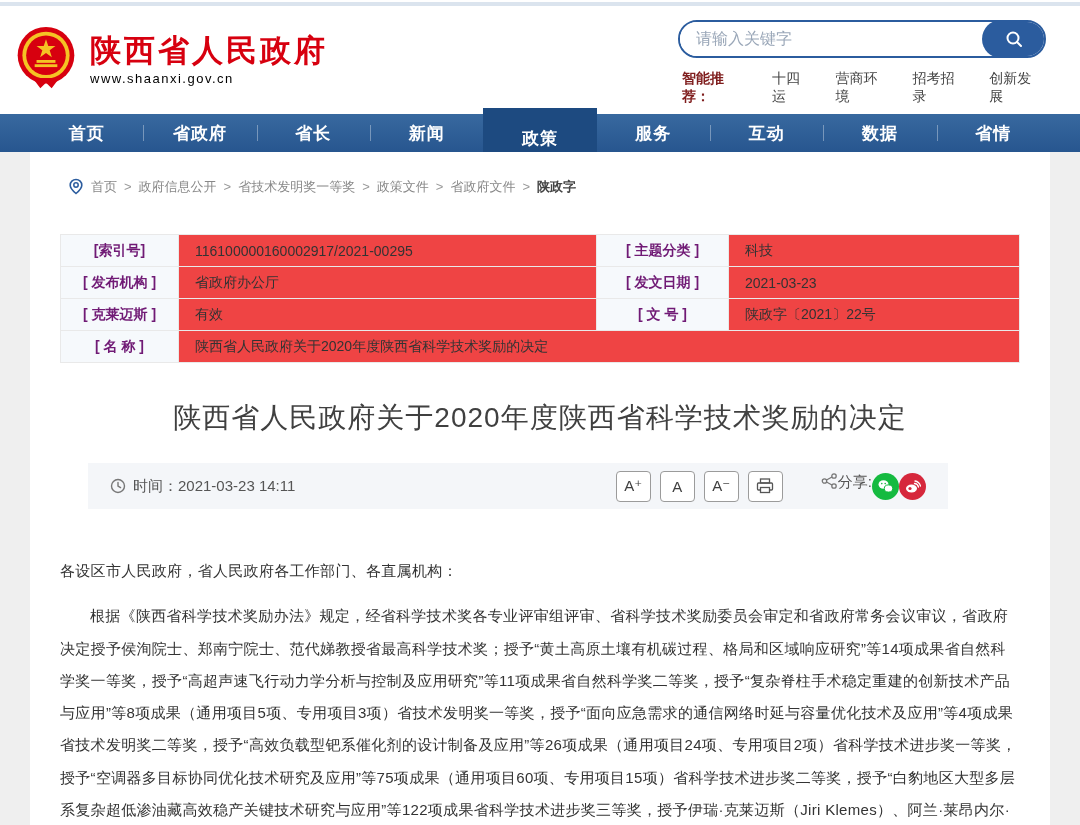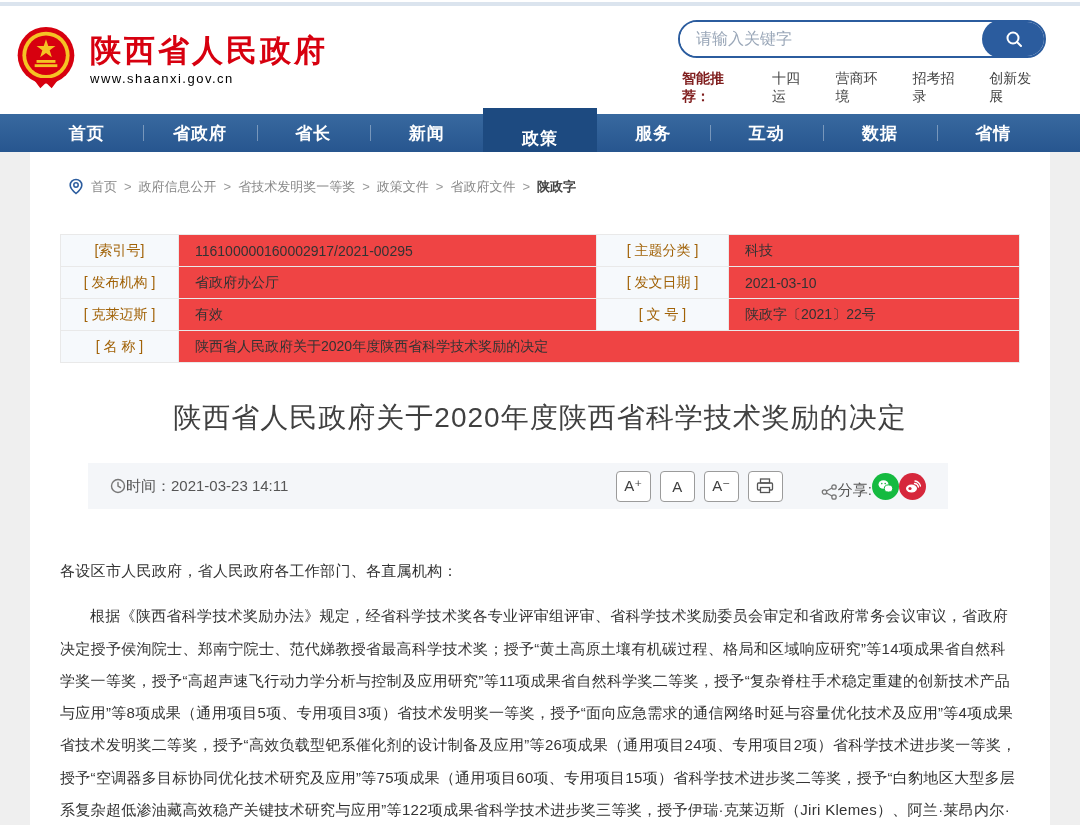--- a/index.html
+++ b/index.html
@@ -67,45 +67,45 @@
   .crumb { cursor:pointer; }
   .crumb::after { content:">"; margin-left:7px; color:#999; }
   .crumb:last-child::after { content:""; margin:0; }
   .crumb.current { color:#444; font-weight:bold; cursor:default; }
 
   table.doc-info {
     width:100%; border-collapse:collapse; margin-top:38px; font-size:14px;
   }
   .doc-info td { border:1px solid #e9e9e9; height:32px; padding:2px 16px; color:#333; background:#ef4444; }
   .doc-info td.lab {
-    background:#f6f9fc; font-weight:normal; text-align:center; color:#a16207;
+    background:#f6f9fc; font-weight:bold; text-align:center; color:#701a75;
     width:118px; white-space:nowrap;
   }
   .doc-info td.lab2 { width:132px; }
   .doc-info td.val1 { width:418px; }
 
   .article-title {
     text-align:center; font-size:28px; color:#404040; font-weight:500;
     margin:36px 0 26px; letter-spacing:1px;
   }
 
   .meta-bar {
     margin:0 72px 0 28px; height:46px; background:#f4f6f9;
     display:flex; align-items:center; justify-content:space-between; padding:0 22px;
     color:#555; font-size:15px;
   }
-  .meta-left { display:flex; align-items:center; gap:0; }
+  .meta-left { display:flex; align-items:center; gap:7px; }
   .meta-right { display:flex; align-items:center; }
   .fbtn {
     min-width:35px; height:31px; padding:0 6px; margin-left:9px;
     border:1px solid #9b9b9b; border-radius:4px; background:#fff; color:#3f3f3f;
     font-size:15px; font-family:inherit; display:flex; align-items:center; justify-content:center;
     cursor:pointer;
   }
-  .share-group { display:flex; align-items:flex-end; gap:0; margin-left:38px; }
+  .share-group { display:flex; align-items:flex-start; gap:0; margin-left:38px; }
   .share-label { color:#555; }
   .icon-circle { width:27px; height:27px; border-radius:50%; display:flex; align-items:center; justify-content:center; cursor:pointer; }
   .wechat { background:#15ba40; }
   .weibo  { background:#d6283c; }
 
   .body-text { margin-top:46px; font-size:15px; line-height:2.15; color:#333; letter-spacing:.3px; }
   .body-text p.indent { text-indent:2em; margin-top:13px; }
 </style>
 </head>
 <body>
@@ -182,21 +182,21 @@
           <tr>
         <td class="lab">[索引号]</td>
         <td class="val1">116100000160002917/2021-00295</td>
         <td class="lab lab2">[ 主题分类 ]</td>
         <td>科技</td>
       </tr>
       <tr>
         <td class="lab">[ 发布机构 ]</td>
         <td class="val1">省政府办公厅</td>
         <td class="lab lab2">[ 发文日期 ]</td>
-        <td>2021-03-10</td>
+        <td>2021-03-23</td>
       </tr>
       <tr>
         <td class="lab">[ 克莱迈斯 ]</td>
         <td class="val1">有效</td>
         <td class="lab lab2">[ 文 号 ]</td>
         <td>陕政字〔2021〕22号</td>
       </tr>
       <tr>
         <td class="lab">[ 名 称 ]</td>
         <td colspan="3">陕西省人民政府关于2020年度陕西省科学技术奖励的决定</td>

